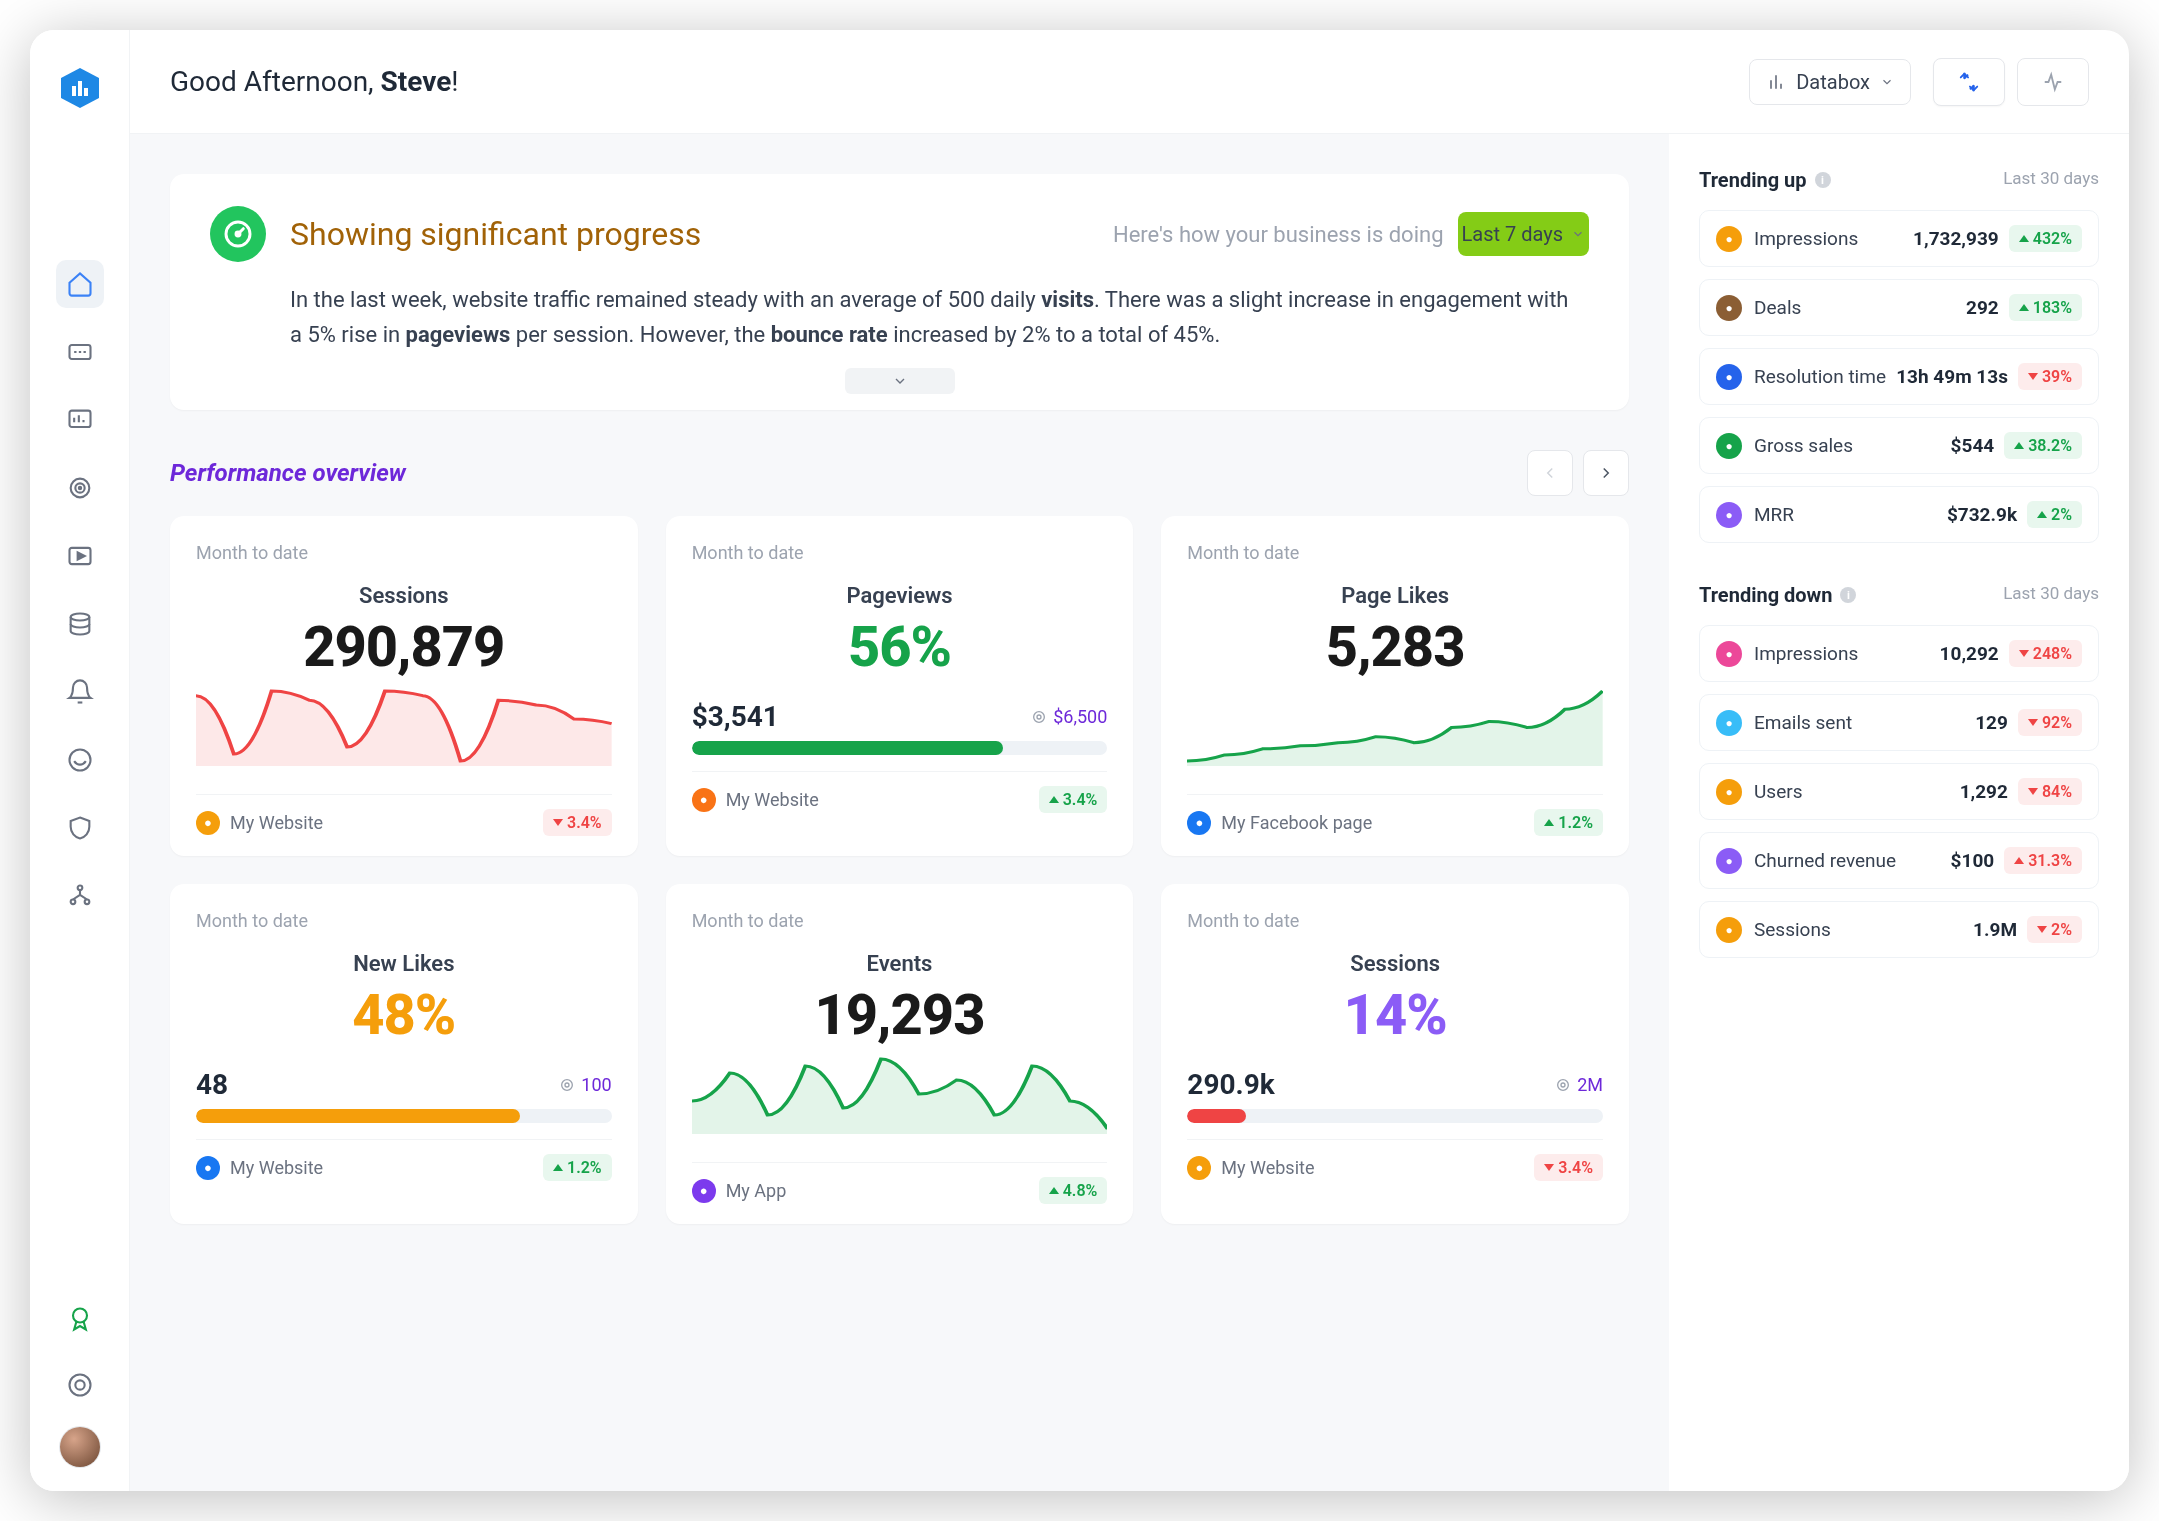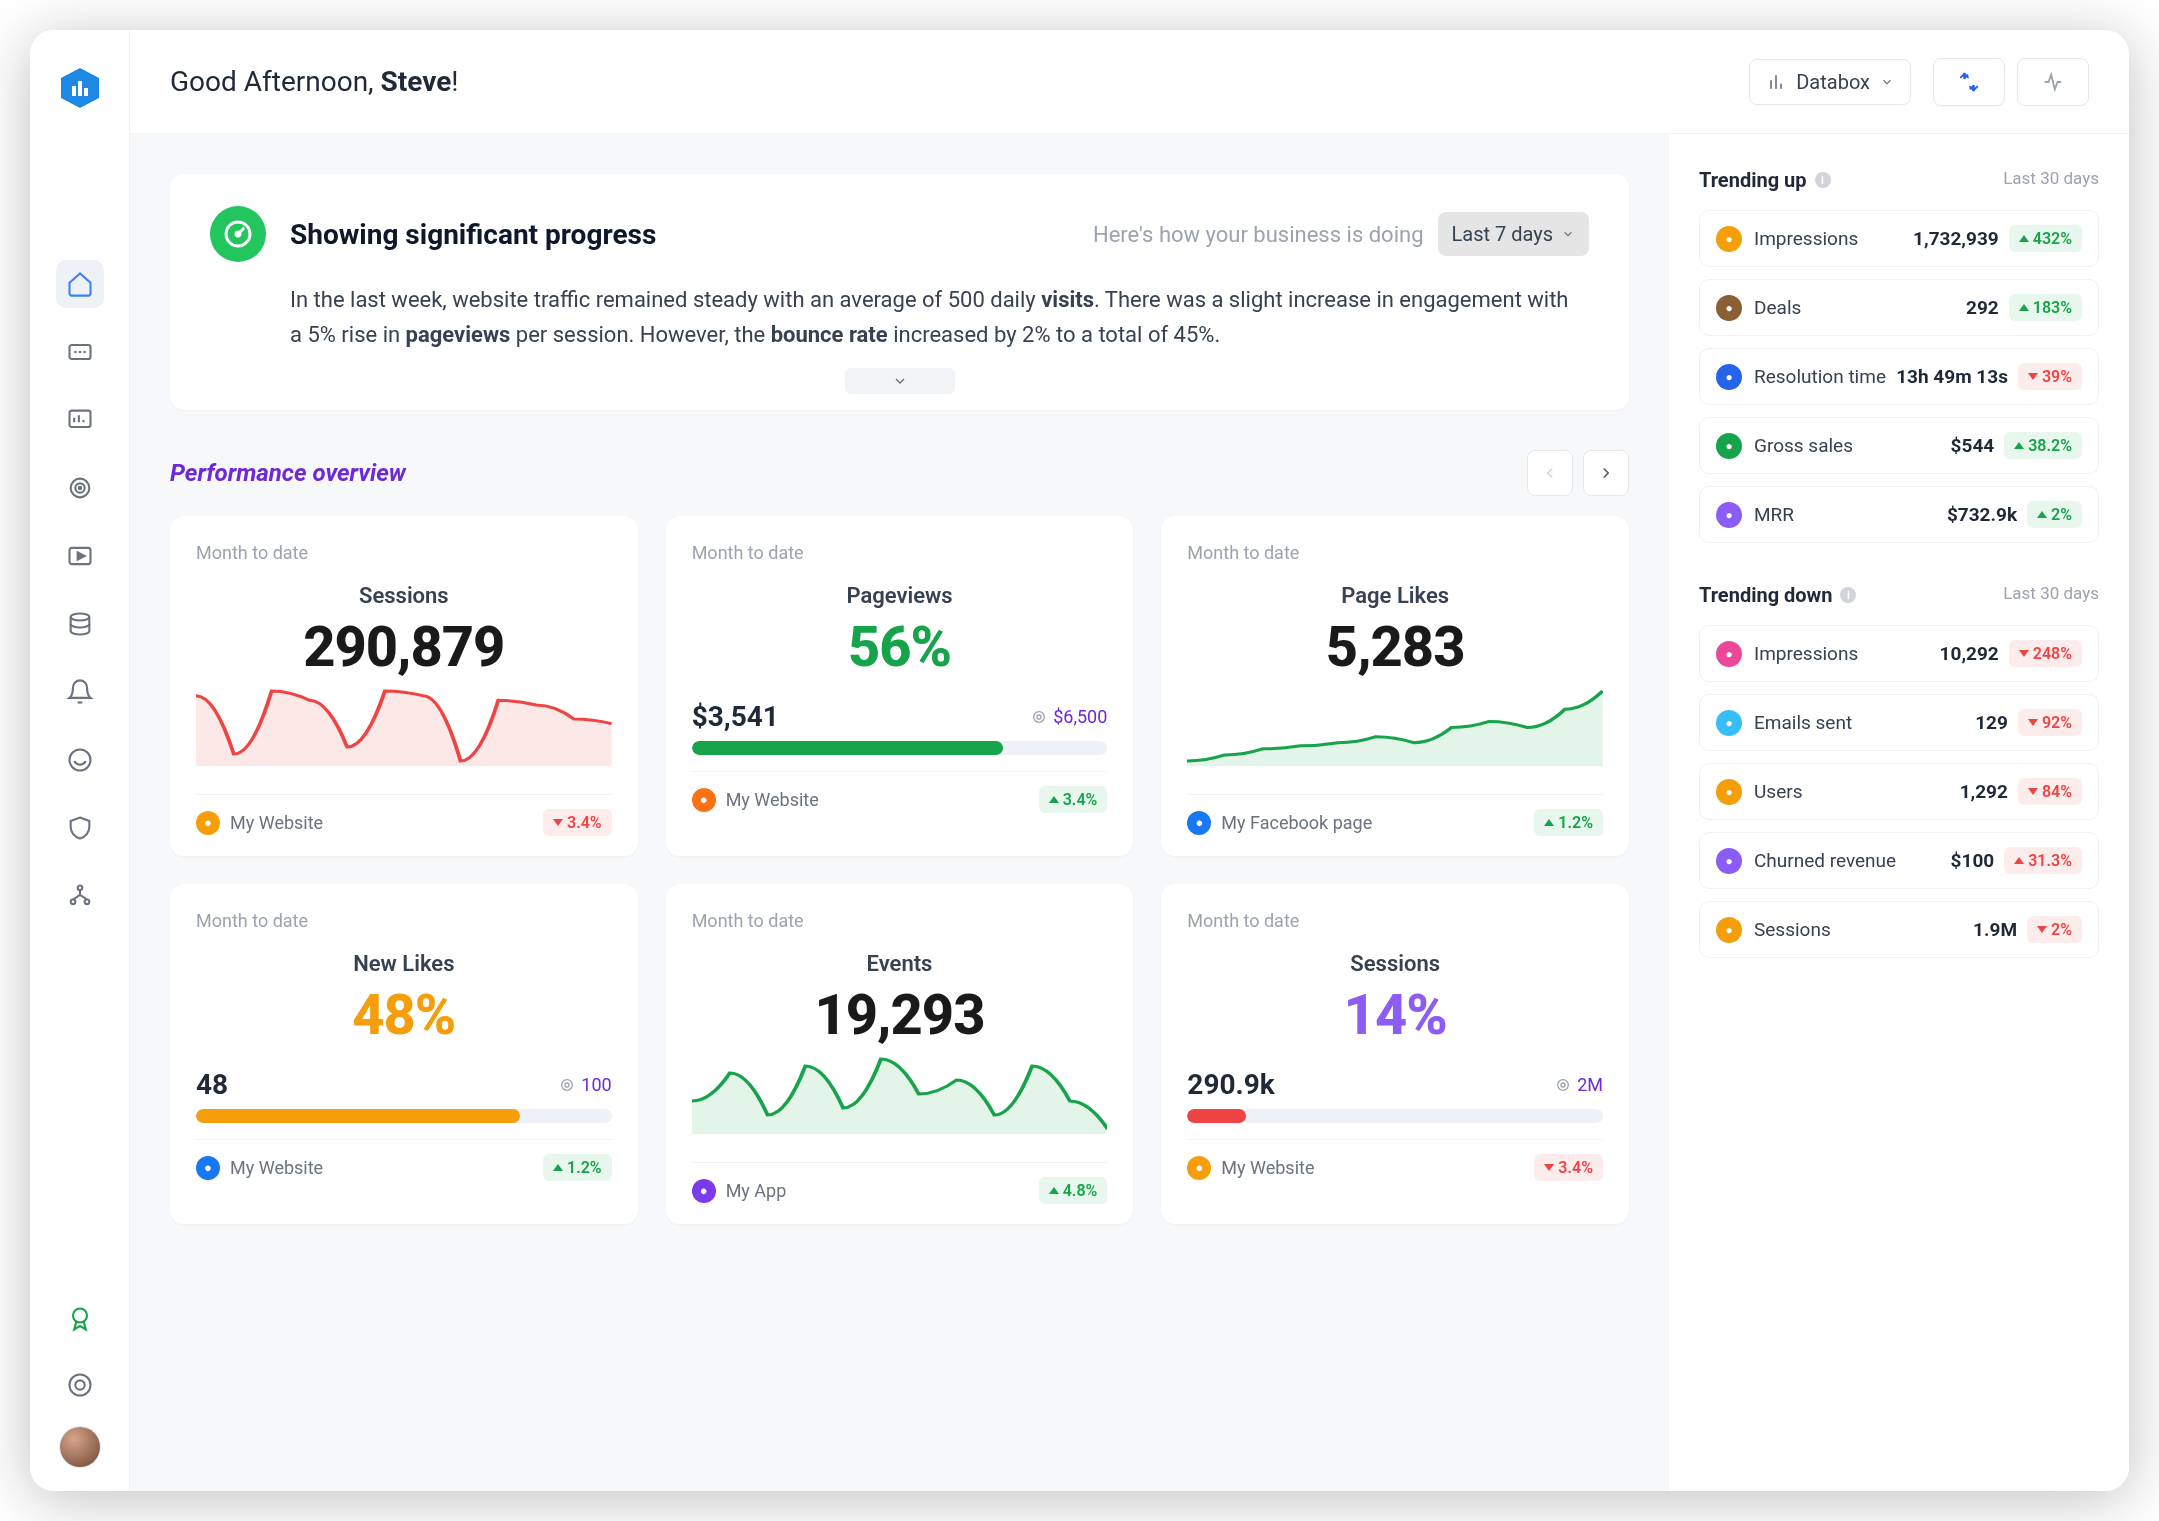--- a/index.html
+++ b/index.html
@@ -82,26 +82,26 @@
 .insight-card {
   background: #fff; border-radius: 14px; box-shadow: 0 1px 2px rgba(0,0,0,0.04);
   padding: 32px 40px 0 40px; margin-bottom: 40px;
 }
 .insight-head { display: flex; align-items: center; justify-content: space-between; margin-bottom: 20px; }
 .insight-head-left { display: flex; align-items: center; gap: 24px; }
 .gauge-icon {
   width: 56px; height: 56px; border-radius: 50%; background: #22c55e;
   display: flex; align-items: center; justify-content: center; color: #fff;
 }
-.insight-title { font-size: 28px; font-weight: 700; color: #0f172a; }
+.insight-title { font-size: 32px; font-weight: 400; color: #a16207; }
 .insight-head-right { display: flex; align-items: center; gap: 14px; }
 .insight-sub { font-size: 22px; color: #9ca3af; }
 .period-dd {
   display: flex; align-items: center; gap: 8px;
-  padding: 10px 14px; border-radius: 8px; background: #e5e5e5;
+  padding: 10px 4px; border-radius: 8px; background: #84cc16;
   font-size: 20px; color: #374151; cursor: pointer;
 }
 .insight-body { font-size: 22px; line-height: 1.6; color: #374151; padding-left: 80px; padding-right: 20px; }
 .insight-body b { font-weight: 700; }
 .expand-row { display: flex; justify-content: center; padding: 16px 0; }
 .expand-btn {
   width: 110px; height: 26px; background: #f1f3f5; border-radius: 6px;
   display: flex; align-items: center; justify-content: center; color: #6b7280; cursor: pointer;
 }
 

